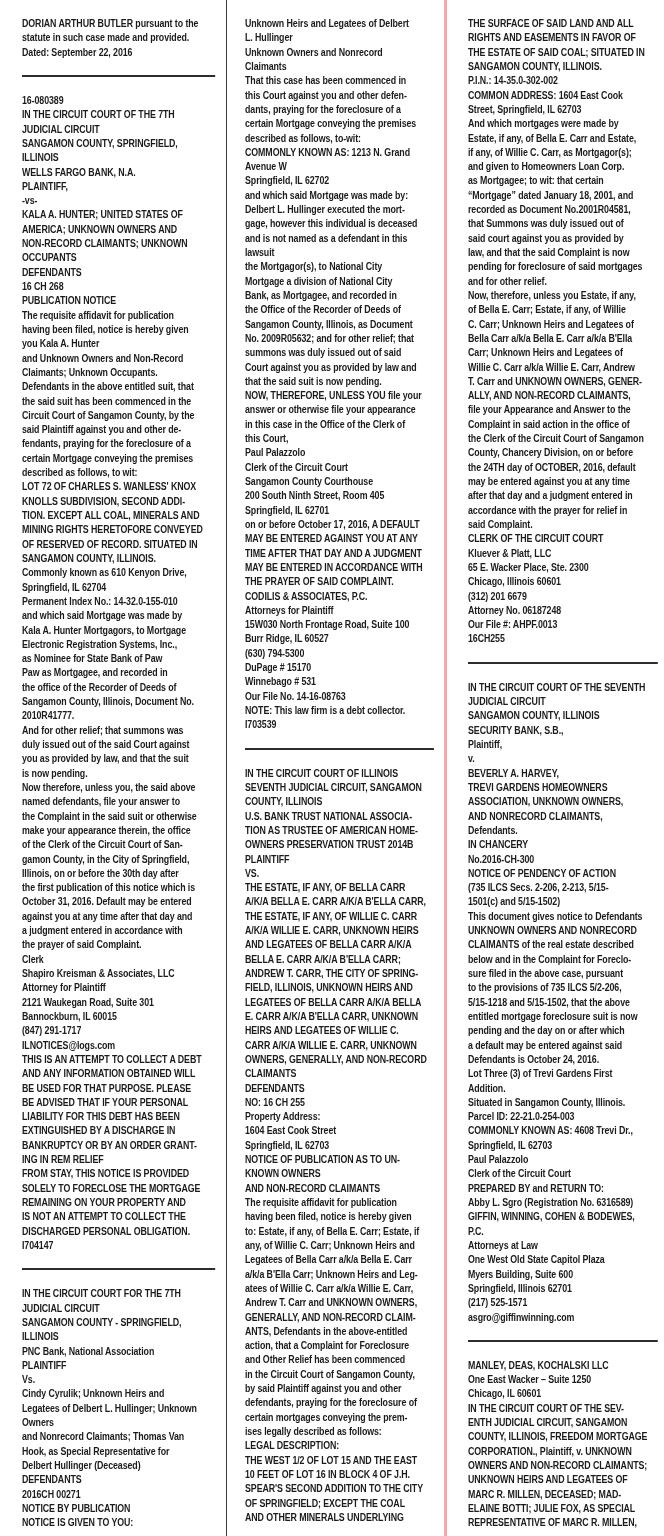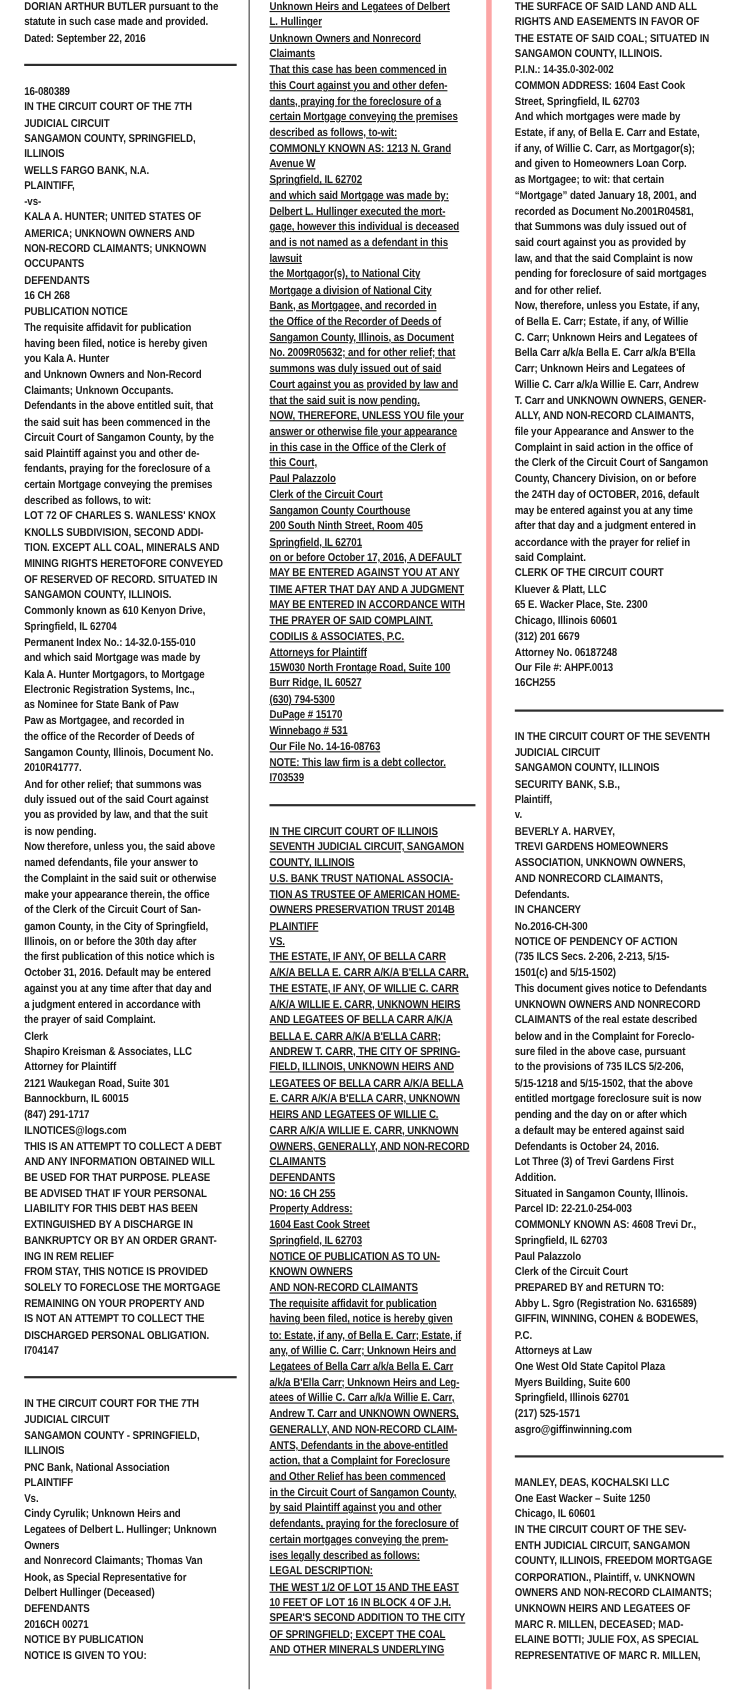--- a/index.html
+++ b/index.html
@@ -14,35 +14,35 @@
     font-family: "Liberation Sans", "DejaVu Sans", sans-serif;
   }
   .page {
     display: flex;
     width: 664px;
     height: 1536px;
     box-sizing: border-box;
   }
   .col {
     box-sizing: border-box;
+    padding-top: 17px;
     color: #1b1b1b;
     overflow: hidden;
   }
   .col1 {
     width: 227px;
     padding-left: 22px;
     padding-right: 9px;
     border-right: 1px solid #3c3c3c;
   }
   .col2 {
     width: 220px;
     padding-left: 18px;
     padding-right: 8px;
-    border-right: 5px solid #fca5a5;
-    text-decoration: underline;
+    border-right: 3px solid #fca5a5;
   }
   .col3 {
     width: 217px;
     padding-left: 21px;
     padding-right: 4px;
   }
   
   .squeeze {
     width: 117.5%;
     transform: scaleX(0.851);

